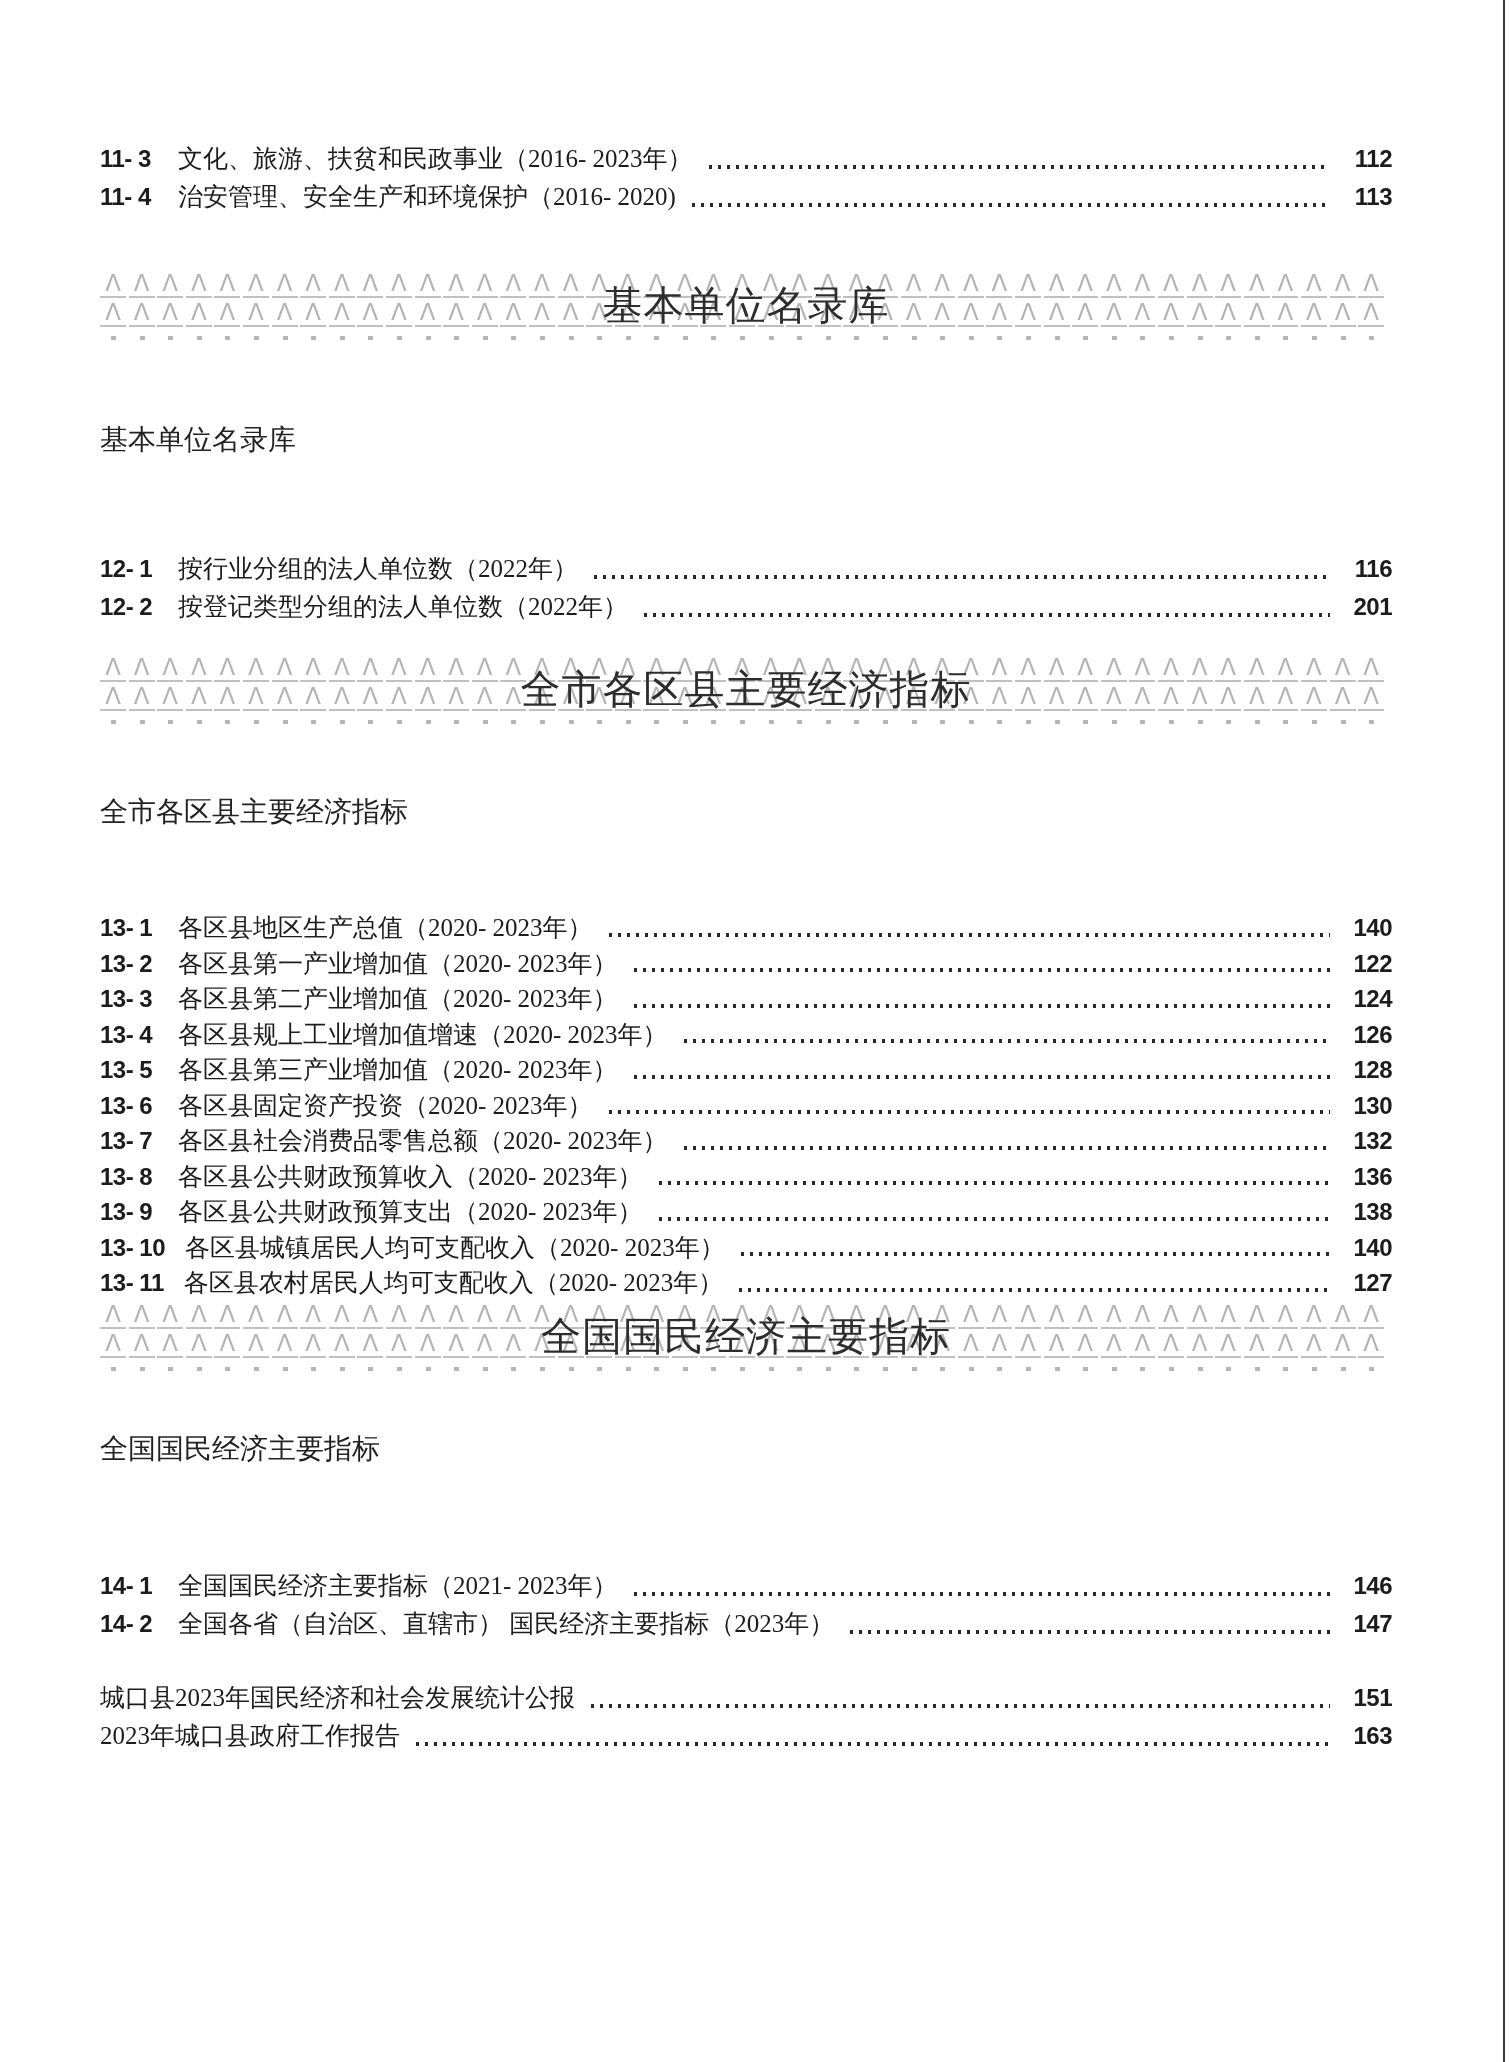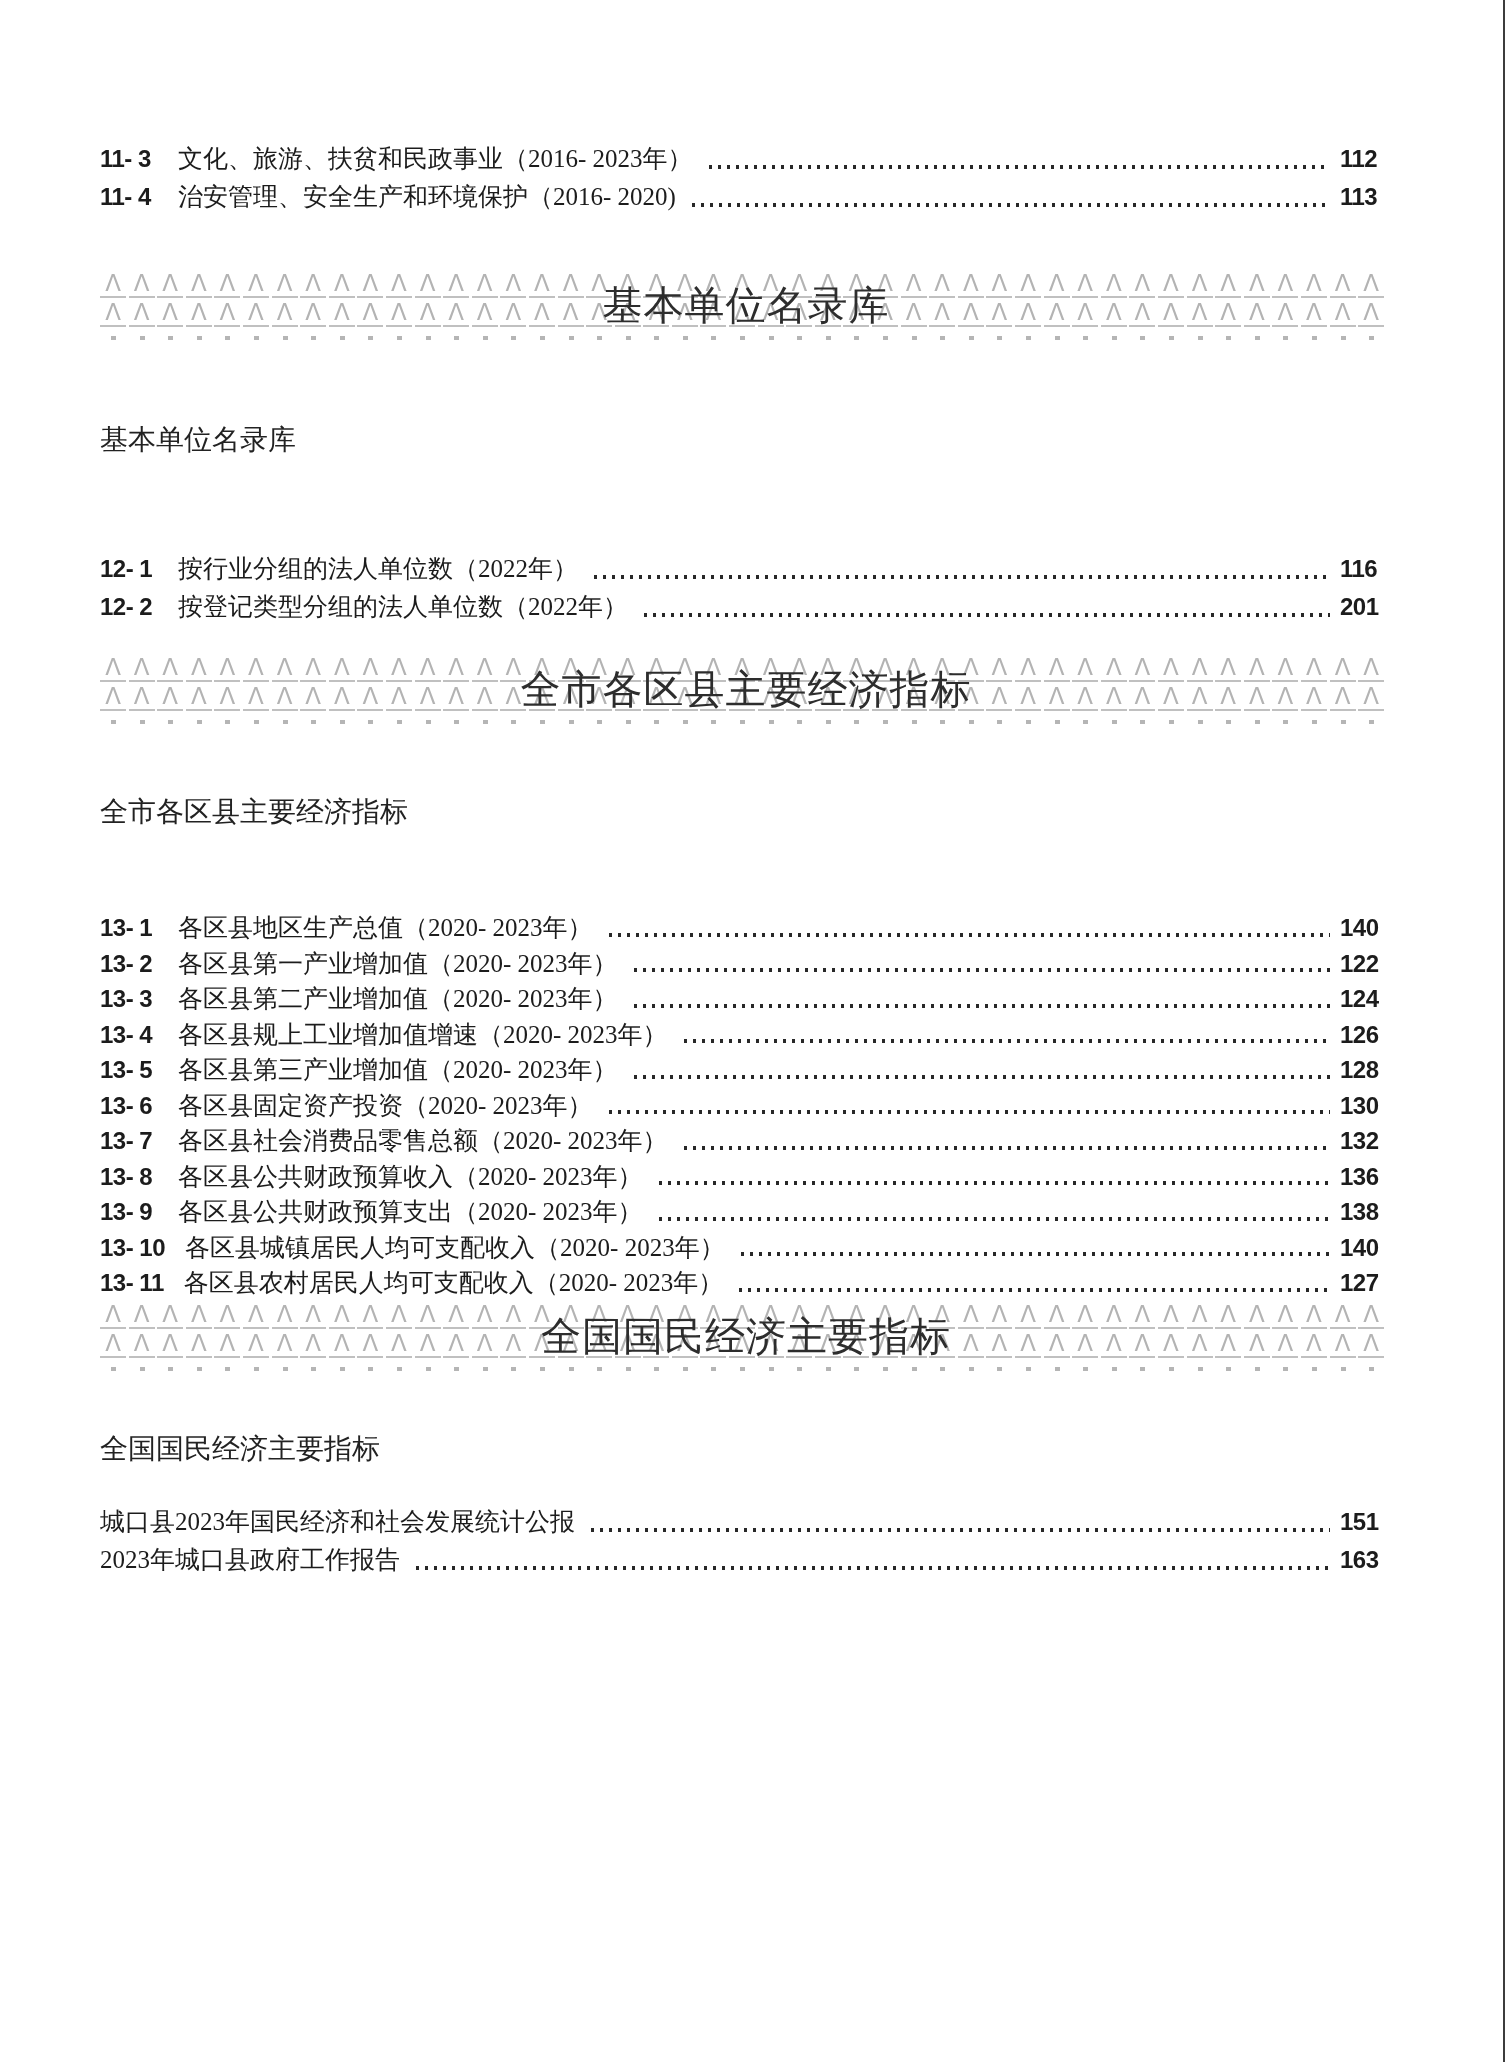--- a/index.html
+++ b/index.html
@@ -19,21 +19,21 @@
     font-family:"Liberation Sans","DejaVu Sans",sans-serif;font-weight:700;
     letter-spacing:-0.5px;min-width:58px;margin-right:20px;font-size:24px;
   }
   .ttl{flex:0 0 auto;}
   .leader{
     flex:1 1 auto;align-self:flex-end;height:4px;margin:0 10px 9px 16px;min-width:40px;
     background-image:repeating-linear-gradient(to right,#282828 0,#282828 3px,transparent 3px,transparent 9px);
   }
   .pg{
     font-family:"Liberation Sans","DejaVu Sans",sans-serif;font-weight:700;
-    letter-spacing:-0.5px;min-width:52px;font-size:24px;
+    letter-spacing:-0.5px;min-width:52px;text-align:right;font-size:24px;
   }
 
   
   .band{position:relative;height:82px;overflow:hidden;}
   .pat-row{height:29px;overflow:hidden;white-space:nowrap;}
   .pat-glyph{
     display:inline-block;width:26px;margin-right:2.6px;height:26px;line-height:27px;
     text-align:center;font-size:23px;color:#b3b3b3;border-bottom:2px solid #c0c0c0;
     font-family:"DejaVu Sans","Liberation Sans",sans-serif;
   }
@@ -183,20 +183,34 @@
 
   <div class="band" id="band3">
       <div class="pat-row"><span class="pat-glyph">Λ</span><span class="pat-glyph">Λ</span><span class="pat-glyph">Λ</span><span class="pat-glyph">Λ</span><span class="pat-glyph">Λ</span><span class="pat-glyph">Λ</span><span class="pat-glyph">Λ</span><span class="pat-glyph">Λ</span><span class="pat-glyph">Λ</span><span class="pat-glyph">Λ</span><span class="pat-glyph">Λ</span><span class="pat-glyph">Λ</span><span class="pat-glyph">Λ</span><span class="pat-glyph">Λ</span><span class="pat-glyph">Λ</span><span class="pat-glyph">Λ</span><span class="pat-glyph">Λ</span><span class="pat-glyph">Λ</span><span class="pat-glyph">Λ</span><span class="pat-glyph">Λ</span><span class="pat-glyph">Λ</span><span class="pat-glyph">Λ</span><span class="pat-glyph">Λ</span><span class="pat-glyph">Λ</span><span class="pat-glyph">Λ</span><span class="pat-glyph">Λ</span><span class="pat-glyph">Λ</span><span class="pat-glyph">Λ</span><span class="pat-glyph">Λ</span><span class="pat-glyph">Λ</span><span class="pat-glyph">Λ</span><span class="pat-glyph">Λ</span><span class="pat-glyph">Λ</span><span class="pat-glyph">Λ</span><span class="pat-glyph">Λ</span><span class="pat-glyph">Λ</span><span class="pat-glyph">Λ</span><span class="pat-glyph">Λ</span><span class="pat-glyph">Λ</span><span class="pat-glyph">Λ</span><span class="pat-glyph">Λ</span><span class="pat-glyph">Λ</span><span class="pat-glyph">Λ</span><span class="pat-glyph">Λ</span><span class="pat-glyph">Λ</span></div>
       <div class="pat-row"><span class="pat-glyph">Λ</span><span class="pat-glyph">Λ</span><span class="pat-glyph">Λ</span><span class="pat-glyph">Λ</span><span class="pat-glyph">Λ</span><span class="pat-glyph">Λ</span><span class="pat-glyph">Λ</span><span class="pat-glyph">Λ</span><span class="pat-glyph">Λ</span><span class="pat-glyph">Λ</span><span class="pat-glyph">Λ</span><span class="pat-glyph">Λ</span><span class="pat-glyph">Λ</span><span class="pat-glyph">Λ</span><span class="pat-glyph">Λ</span><span class="pat-glyph">Λ</span><span class="pat-glyph">Λ</span><span class="pat-glyph">Λ</span><span class="pat-glyph">Λ</span><span class="pat-glyph">Λ</span><span class="pat-glyph">Λ</span><span class="pat-glyph">Λ</span><span class="pat-glyph">Λ</span><span class="pat-glyph">Λ</span><span class="pat-glyph">Λ</span><span class="pat-glyph">Λ</span><span class="pat-glyph">Λ</span><span class="pat-glyph">Λ</span><span class="pat-glyph">Λ</span><span class="pat-glyph">Λ</span><span class="pat-glyph">Λ</span><span class="pat-glyph">Λ</span><span class="pat-glyph">Λ</span><span class="pat-glyph">Λ</span><span class="pat-glyph">Λ</span><span class="pat-glyph">Λ</span><span class="pat-glyph">Λ</span><span class="pat-glyph">Λ</span><span class="pat-glyph">Λ</span><span class="pat-glyph">Λ</span><span class="pat-glyph">Λ</span><span class="pat-glyph">Λ</span><span class="pat-glyph">Λ</span><span class="pat-glyph">Λ</span><span class="pat-glyph">Λ</span></div>
       <div class="tick-row"><span class="tick"></span><span class="tick"></span><span class="tick"></span><span class="tick"></span><span class="tick"></span><span class="tick"></span><span class="tick"></span><span class="tick"></span><span class="tick"></span><span class="tick"></span><span class="tick"></span><span class="tick"></span><span class="tick"></span><span class="tick"></span><span class="tick"></span><span class="tick"></span><span class="tick"></span><span class="tick"></span><span class="tick"></span><span class="tick"></span><span class="tick"></span><span class="tick"></span><span class="tick"></span><span class="tick"></span><span class="tick"></span><span class="tick"></span><span class="tick"></span><span class="tick"></span><span class="tick"></span><span class="tick"></span><span class="tick"></span><span class="tick"></span><span class="tick"></span><span class="tick"></span><span class="tick"></span><span class="tick"></span><span class="tick"></span><span class="tick"></span><span class="tick"></span><span class="tick"></span><span class="tick"></span><span class="tick"></span><span class="tick"></span><span class="tick"></span><span class="tick"></span></div>
       <div class="band-title">全国国民经济主要指标</div>
     </div>
 
   <h2 class="subtitle" id="sub3">全国国民经济主要指标</h2>
 
+  <section class="toc-block" id="toc14">
+      <div class="toc-row">
+        <span class="num">14- 1</span>
+        <span class="ttl">全国国民经济主要指标（2021- 2023年）</span>
+        <span class="leader"></span>
+        <span class="pg">146</span>
+      </div>
+      <div class="toc-row">
+        <span class="num">14- 2</span>
+        <span class="ttl">全国各省（自治区、直辖市） 国民经济主要指标（2023年）</span>
+        <span class="leader"></span>
+        <span class="pg">147</span>
+      </div>
+    </section>
 
   <section class="toc-block" id="tocEnd">
       <div class="toc-row">
         <span class="ttl">城口县2023年国民经济和社会发展统计公报</span>
         <span class="leader"></span>
         <span class="pg">151</span>
       </div>
       <div class="toc-row">
         <span class="ttl">2023年城口县政府工作报告</span>
         <span class="leader"></span>

